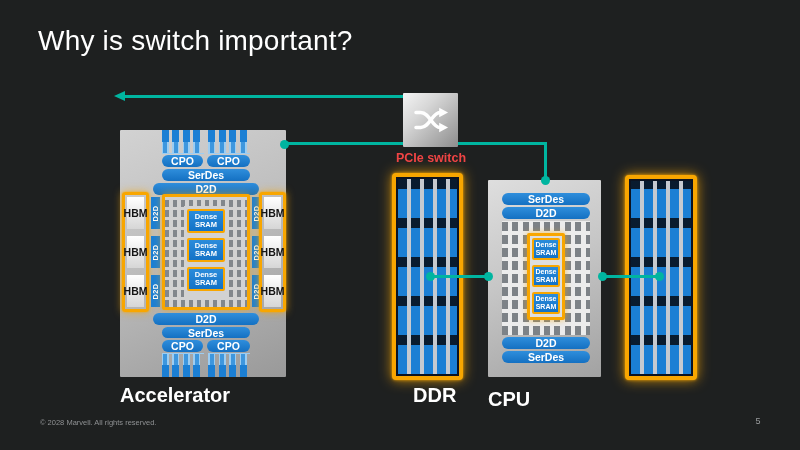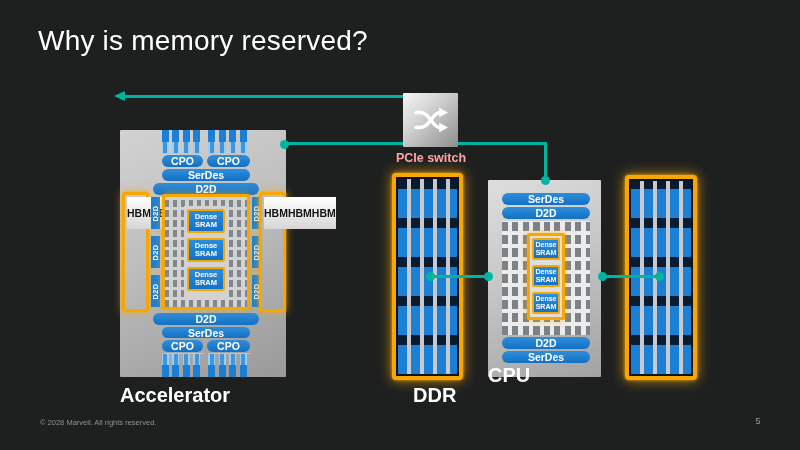--- a/index.html
+++ b/index.html
@@ -36,21 +36,21 @@
     position:absolute; left:0; right:0; height:12px;
     background: repeating-linear-gradient(90deg,#9ccdf2 0 1.5px,#3e97de 1.5px 5.5px,#9ccdf2 5.5px 7px,transparent 7px 10.5px);
   }
   .conn-bottom { bottom:0; border-bottom:1px solid #9ccdf2; }
   .conn-top { top:0; border-top:1px solid #9ccdf2; }
 
   
   .hbm-box {
     border:3px solid var(--orange,#F8A600); border-radius:3px;
     box-shadow: 0 0 9px rgba(248,166,0,.7), 0 0 2px rgba(248,166,0,.9);
-    display:flex; justify-content:space-between;
+    display:flex; flex-direction:column; justify-content:space-between;
     padding:2px;
   }
   .hbm-cell {
     height:32px; background:linear-gradient(180deg,#fff,#d6d6d6);
     color:#141414; font-weight:bold; font-size:10.5px;
     display:flex; align-items:center; justify-content:center;
   }
 
   
   .vstrip {
@@ -109,28 +109,28 @@
     border-right:11px solid var(--teal,#00B5A0);
   }
 
   
   .switch-box {
     left:403px; top:93px; width:55px; height:54px;
     background: linear-gradient(135deg,#f4f4f4 0%,#d6d6d6 35%,#8d8d8d 100%);
     display:flex; align-items:center; justify-content:center;
     border-radius:1px;
   }
-  .switch-label { left:381px; top:151px; width:100px; text-align:center; color:#fca5a5; font-weight:bold; font-size:12.5px; }
+  .switch-label { left:381px; top:151px; width:100px; text-align:center; color:#ef4444; font-weight:bold; font-size:12.5px; }
 </style>
 </head>
 <body>
 
 <div class="slide">
 
-  <div class="abs title">Why is memory reserved?</div>
+  <div class="abs title">Why is switch important?</div>
 
   <div class="abs pkg" style="left:120px;top:130px;width:166px;height:247px;"></div>
 
   <div class="abs fiber" style="left:162px;top:130px;width:42px;height:24px;">
       <div class="conn conn-bottom"></div>
     </div>
   <div class="abs fiber" style="left:208px;top:130px;width:42px;height:24px;">
       <div class="conn conn-bottom"></div>
     </div>
 
@@ -197,21 +197,21 @@
   <div class="abs pkg pkg-cpu" style="left:488px;top:180px;width:113px;height:197px;"></div>
   <div class="abs bar" style="left:502px;top:193px;width:88px;height:12px;">SerDes</div>
   <div class="abs bar" style="left:502px;top:207px;width:88px;height:12px;">D2D</div>
   <div class="abs die-cpu" style="left:502px;top:221px;width:88px;height:114px;"></div>
   <div class="abs sram-region" style="left:527px;top:233px;width:38px;height:87px;"></div>
   <div class="abs sram" style="left:532px;top:238px;width:28px;height:22px;font-size:7px;">Dense SRAM</div>
   <div class="abs sram" style="left:532px;top:265px;width:28px;height:22px;font-size:7px;">Dense SRAM</div>
   <div class="abs sram" style="left:532px;top:292px;width:28px;height:22px;font-size:7px;">Dense SRAM</div>
   <div class="abs bar" style="left:502px;top:337px;width:88px;height:12px;">D2D</div>
   <div class="abs bar" style="left:502px;top:351px;width:88px;height:12px;">SerDes</div>
-  <div class="abs chip-label" style="left:488px;top:364px;width:113px;">CPU</div>
+  <div class="abs chip-label" style="left:488px;top:388px;width:113px;">CPU</div>
 
   <div class="abs ddr-box" style="left:625px;top:175px;width:72px;height:205px;">
     <div class="ddr-stripes"></div>
   </div>
 
   <div class="abs tarrow" style="left:114px;top:91px;"></div>
   <div class="abs tline" style="left:124px;top:94.5px;width:279px;height:3px;"></div>
 
   <div class="abs tline" style="left:284px;top:142px;width:262px;height:3px;"></div>
   <div class="abs tline" style="left:544px;top:142px;width:3px;height:39px;"></div>

